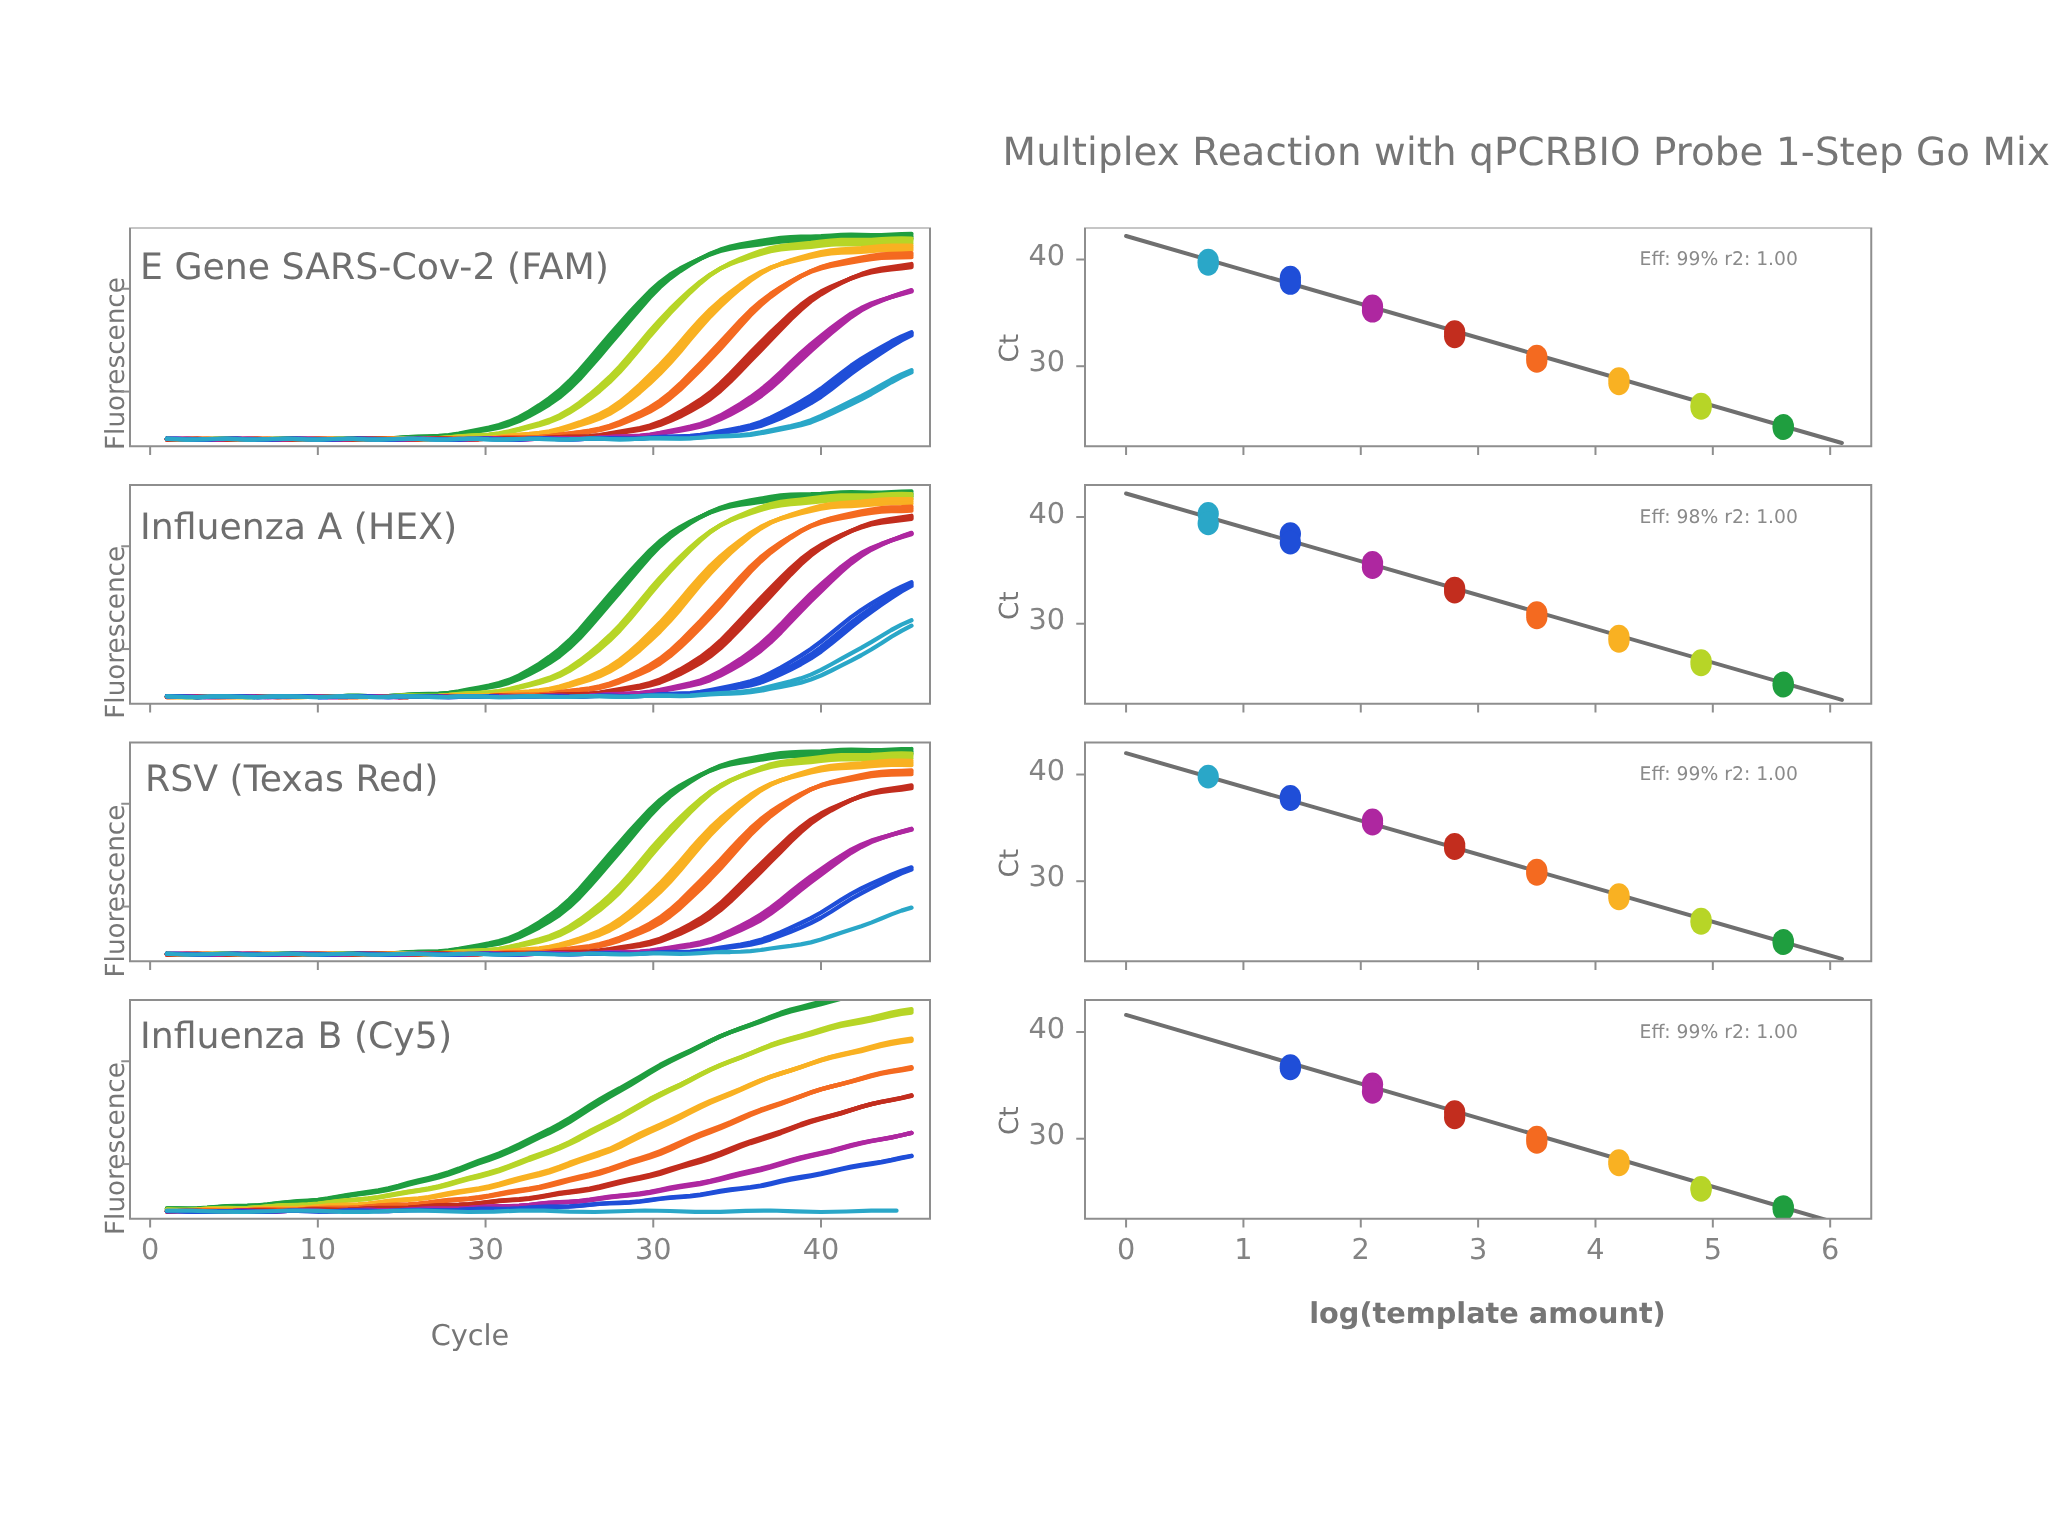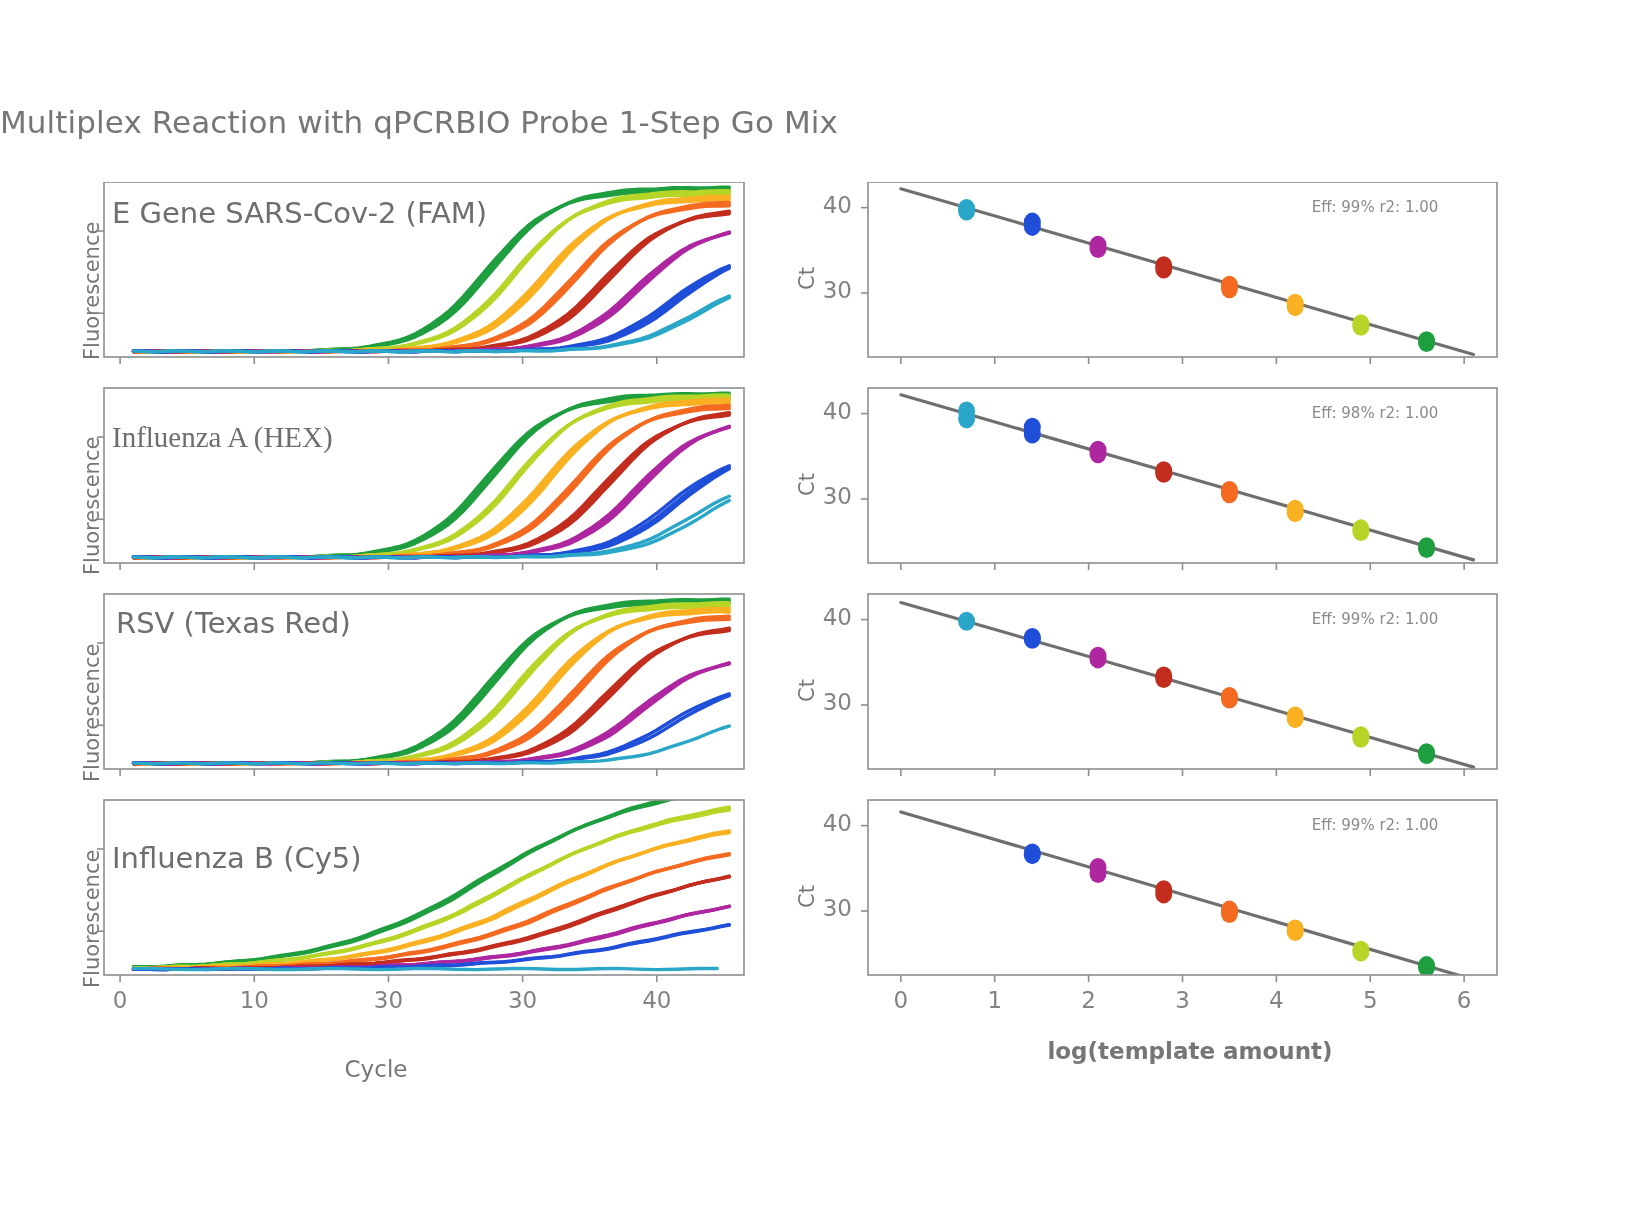--- a/index.html
+++ b/index.html
@@ -1,19 +1,19 @@
 <!DOCTYPE html>
 <html><head>
 <meta charset="utf-8">
 <style>
   html,body{margin:0;padding:0;background:#ffffff;}
   body{width:1640px;height:1231px;font-family:"DejaVu Sans",sans-serif;overflow:hidden;}
   #fig{position:relative;width:1640px;height:1231px;background:#ffffff;}
   #figtitle{
-    position:absolute;left:0;top:104px;width:1640px;text-align:left;
+    position:absolute;left:0;top:104px;width:1640px;text-align:right;
     font-size:31px;color:#767676;font-family:"DejaVu Sans",sans-serif;
     letter-spacing:.1px;
   }
   .ylab{
     position:absolute;color:#767676;font-size:21px;
     transform:rotate(-90deg);transform-origin:0 0;white-space:nowrap;
   }
   .xlab{
     position:absolute;color:#767676;font-size:23px;text-align:center;white-space:nowrap;
   }
@@ -42,23 +42,23 @@
 
   <div id="figtitle">Multiplex Reaction with qPCRBIO Probe 1-Step Go Mix</div>
 
   <div>
     <div class="ylab" style="left:80px;top:360px;">Fluorescence</div>
     <div class="ylab" style="left:80px;top:575px;">Fluorescence</div>
     <div class="ylab" style="left:80px;top:782px;">Fluorescence</div>
     <div class="ylab" style="left:80px;top:988px;">Fluorescence</div>
 
     <div class="panel-title" style="left:112px;top:196px;">E Gene SARS-Cov-2 (FAM)</div>
-    <div class="panel-title" style="left:112px;top:421px;font-family:Liberation Serif, serif;">Influenza A (HEX)</div>
+    <div class="panel-title" style="left:112px;top:404px;">Influenza A (HEX)</div>
     <div class="panel-title" style="left:116px;top:606px;">RSV (Texas Red)</div>
-    <div class="panel-title" style="left:112px;top:841px;">Influenza B (Cy5)</div>
+    <div class="panel-title" style="left:112px;top:811px;">Influenza B (Cy5)</div>
 
     <svg id="left-svg" width="700" height="850" style="position:absolute;left:96px;top:182px;">
         <g>
           <clipPath id="clip-amplification-fam">
             <rect x="8" y="0" width="640" height="175"></rect>
           </clipPath>
           <g clip-path="url(#clip-amplification-fam)">
             <path d="M37.5,169.0L45.6,169.2L53.6,169.5L61.7,169.7L69.7,169.5L77.8,169.1L85.8,169.0L93.9,169.1L101.9,169.4L110.0,169.6L118.0,169.5L126.1,169.1L134.1,168.9L142.2,169.0L150.2,169.3L158.3,169.5L166.3,169.4L174.4,169.0L182.4,168.7L190.5,168.6L198.5,168.8L206.6,169.0L214.6,168.7L222.7,168.2L230.7,167.6L238.8,167.2L246.8,167.0L254.9,166.7L262.9,166.0L271.0,164.8L279.0,163.2L287.1,161.7L295.1,160.1L303.2,158.1L311.2,155.3L319.3,151.7L327.3,147.2L335.4,142.1L343.4,136.5L351.5,130.2L359.5,122.7L367.6,114.2L375.6,104.9L383.7,95.3L391.7,85.9L399.8,76.7L407.8,67.8L415.9,59.1L423.9,50.9L432.0,43.7L440.0,37.7L448.1,32.8L456.1,28.7L464.2,24.9L472.2,21.5L480.3,18.8L488.3,16.9L496.4,15.6L504.4,14.5L512.5,13.5L520.5,12.3L528.6,11.4L536.6,10.9L544.7,10.8L552.7,10.7L560.8,10.5L568.8,10.0L576.9,9.5L584.9,9.4L593.0,9.5L601.0,9.8L609.1,9.8L617.1,9.5L625.2,9.1L633.2,9.0" class="amp" stroke="#1f9e3f"></path>
             <path d="M37.5,169.0L45.6,169.2L53.6,169.5L61.7,169.7L69.7,169.5L77.8,169.1L85.8,169.0L93.9,169.1L101.9,169.5L110.0,169.6L118.0,169.5L126.1,169.1L134.1,168.9L142.2,169.0L150.2,169.3L158.3,169.5L166.3,169.4L174.4,169.0L182.4,168.7L190.5,168.7L198.5,168.9L206.6,169.0L214.6,168.8L222.7,168.3L230.7,167.7L238.8,167.4L246.8,167.3L254.9,167.0L262.9,166.4L271.0,165.2L279.0,163.8L287.1,162.4L295.1,161.0L303.2,159.2L311.2,156.7L319.3,153.3L327.3,149.1L335.4,144.4L343.4,139.2L351.5,133.2L359.5,126.1L367.6,117.9L375.6,108.7L383.7,99.2L391.7,89.7L399.8,80.4L407.8,71.1L415.9,62.0L423.9,53.3L432.0,45.6L440.0,39.1L448.1,33.7L456.1,29.1L464.2,24.9L472.2,21.2L480.3,18.2L488.3,16.0L496.4,14.5L504.4,13.3L512.5,12.1L520.5,10.8L528.6,9.8L536.6,9.2L544.7,9.0L552.7,9.0L560.8,8.7L568.8,8.2L576.9,7.7L584.9,7.5L593.0,7.6L601.0,7.9L609.1,7.9L617.1,7.6L625.2,7.2L633.2,7.1" class="amp" stroke="#1f9e3f"></path>
             <path d="M37.5,169.0L45.6,169.2L53.6,169.5L61.7,169.7L69.7,169.5L77.8,169.1L85.8,169.0L93.9,169.1L101.9,169.5L110.0,169.7L118.0,169.5L126.1,169.2L134.1,168.9L142.2,169.0L150.2,169.3L158.3,169.5L166.3,169.4L174.4,169.0L182.4,168.7L190.5,168.7L198.5,168.9L206.6,169.1L214.6,168.9L222.7,168.4L230.7,167.9L238.8,167.6L246.8,167.5L254.9,167.3L262.9,166.7L271.0,165.6L279.0,164.3L287.1,163.0L295.1,161.8L303.2,160.2L311.2,157.9L319.3,154.8L327.3,150.9L335.4,146.5L343.4,141.7L351.5,136.0L359.5,129.3L367.6,121.4L375.6,112.5L383.7,103.2L391.7,93.7L399.8,84.2L407.8,74.7L415.9,65.2L423.9,56.0L432.0,47.8L440.0,40.8L448.1,34.9L456.1,29.8L464.2,25.1L472.2,21.0L480.3,17.7L488.3,15.2L496.4,13.5L504.4,12.1L512.5,10.7L520.5,9.4L528.6,8.2L536.6,7.6L544.7,7.3L552.7,7.2L560.8,6.9L568.8,6.4L576.9,5.8L584.9,5.6L593.0,5.8L601.0,6.0L609.1,6.0L617.1,5.7L625.2,5.3L633.2,5.1" class="amp" stroke="#1f9e3f"></path>

